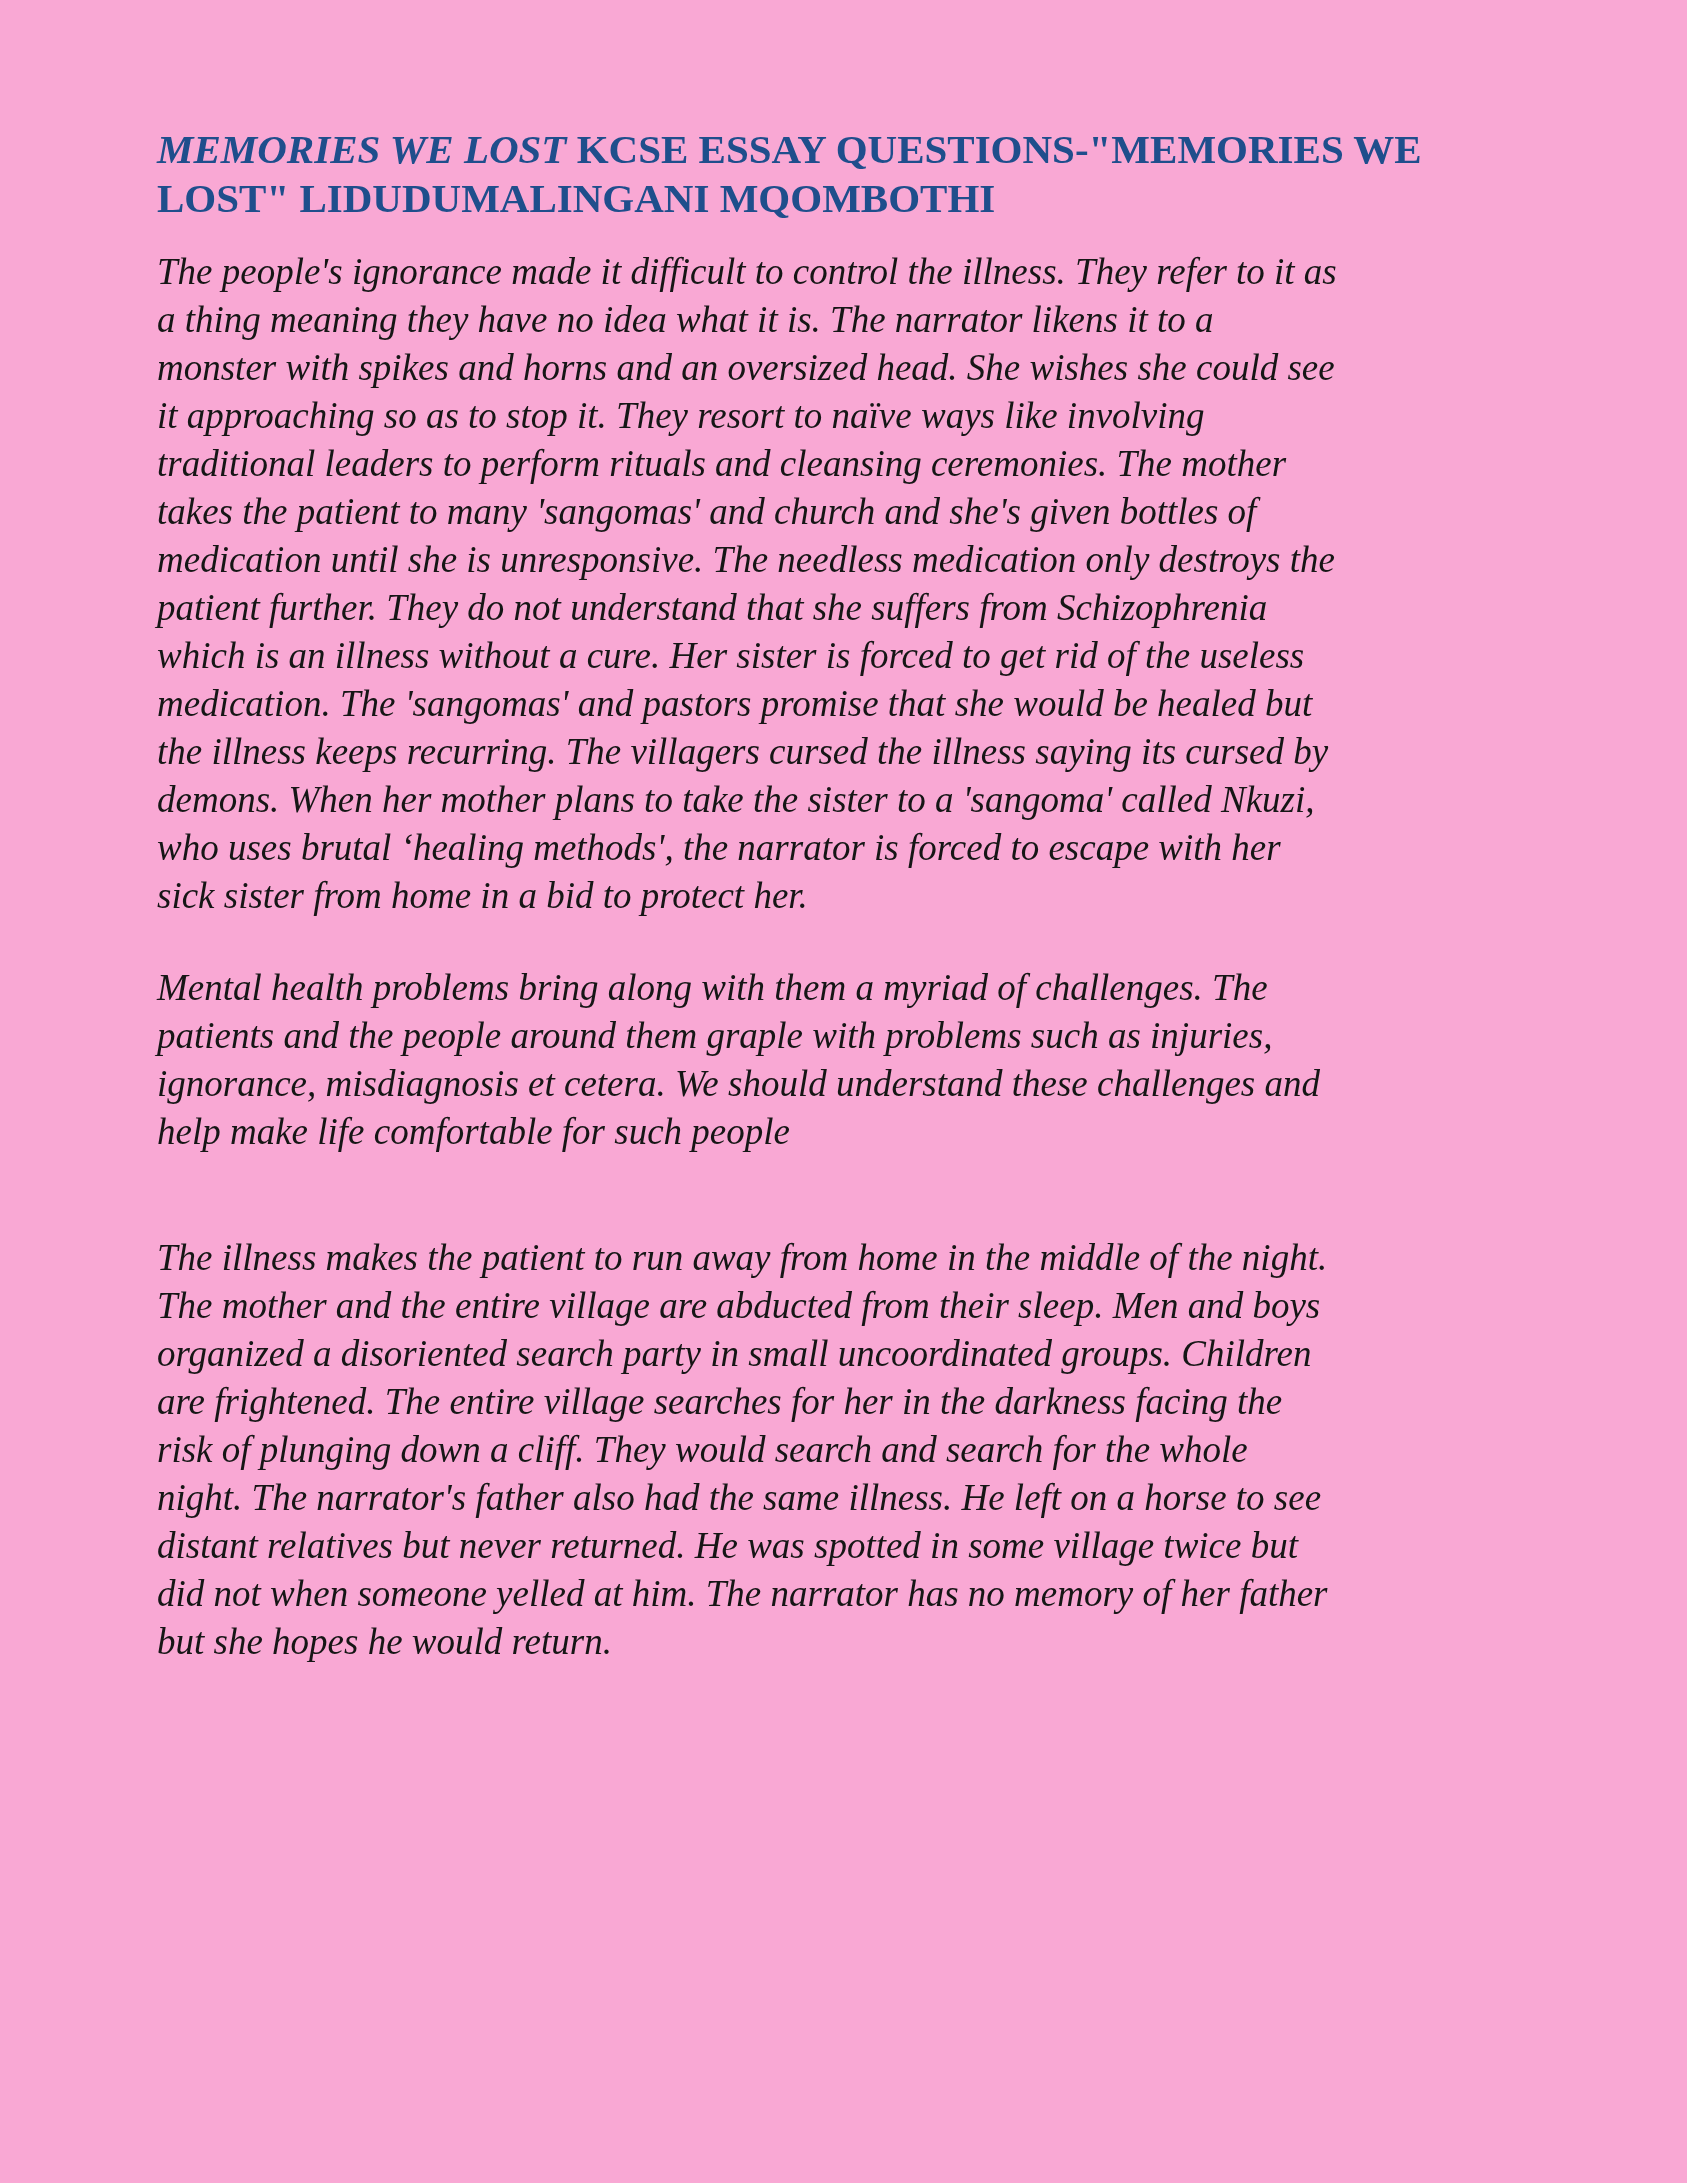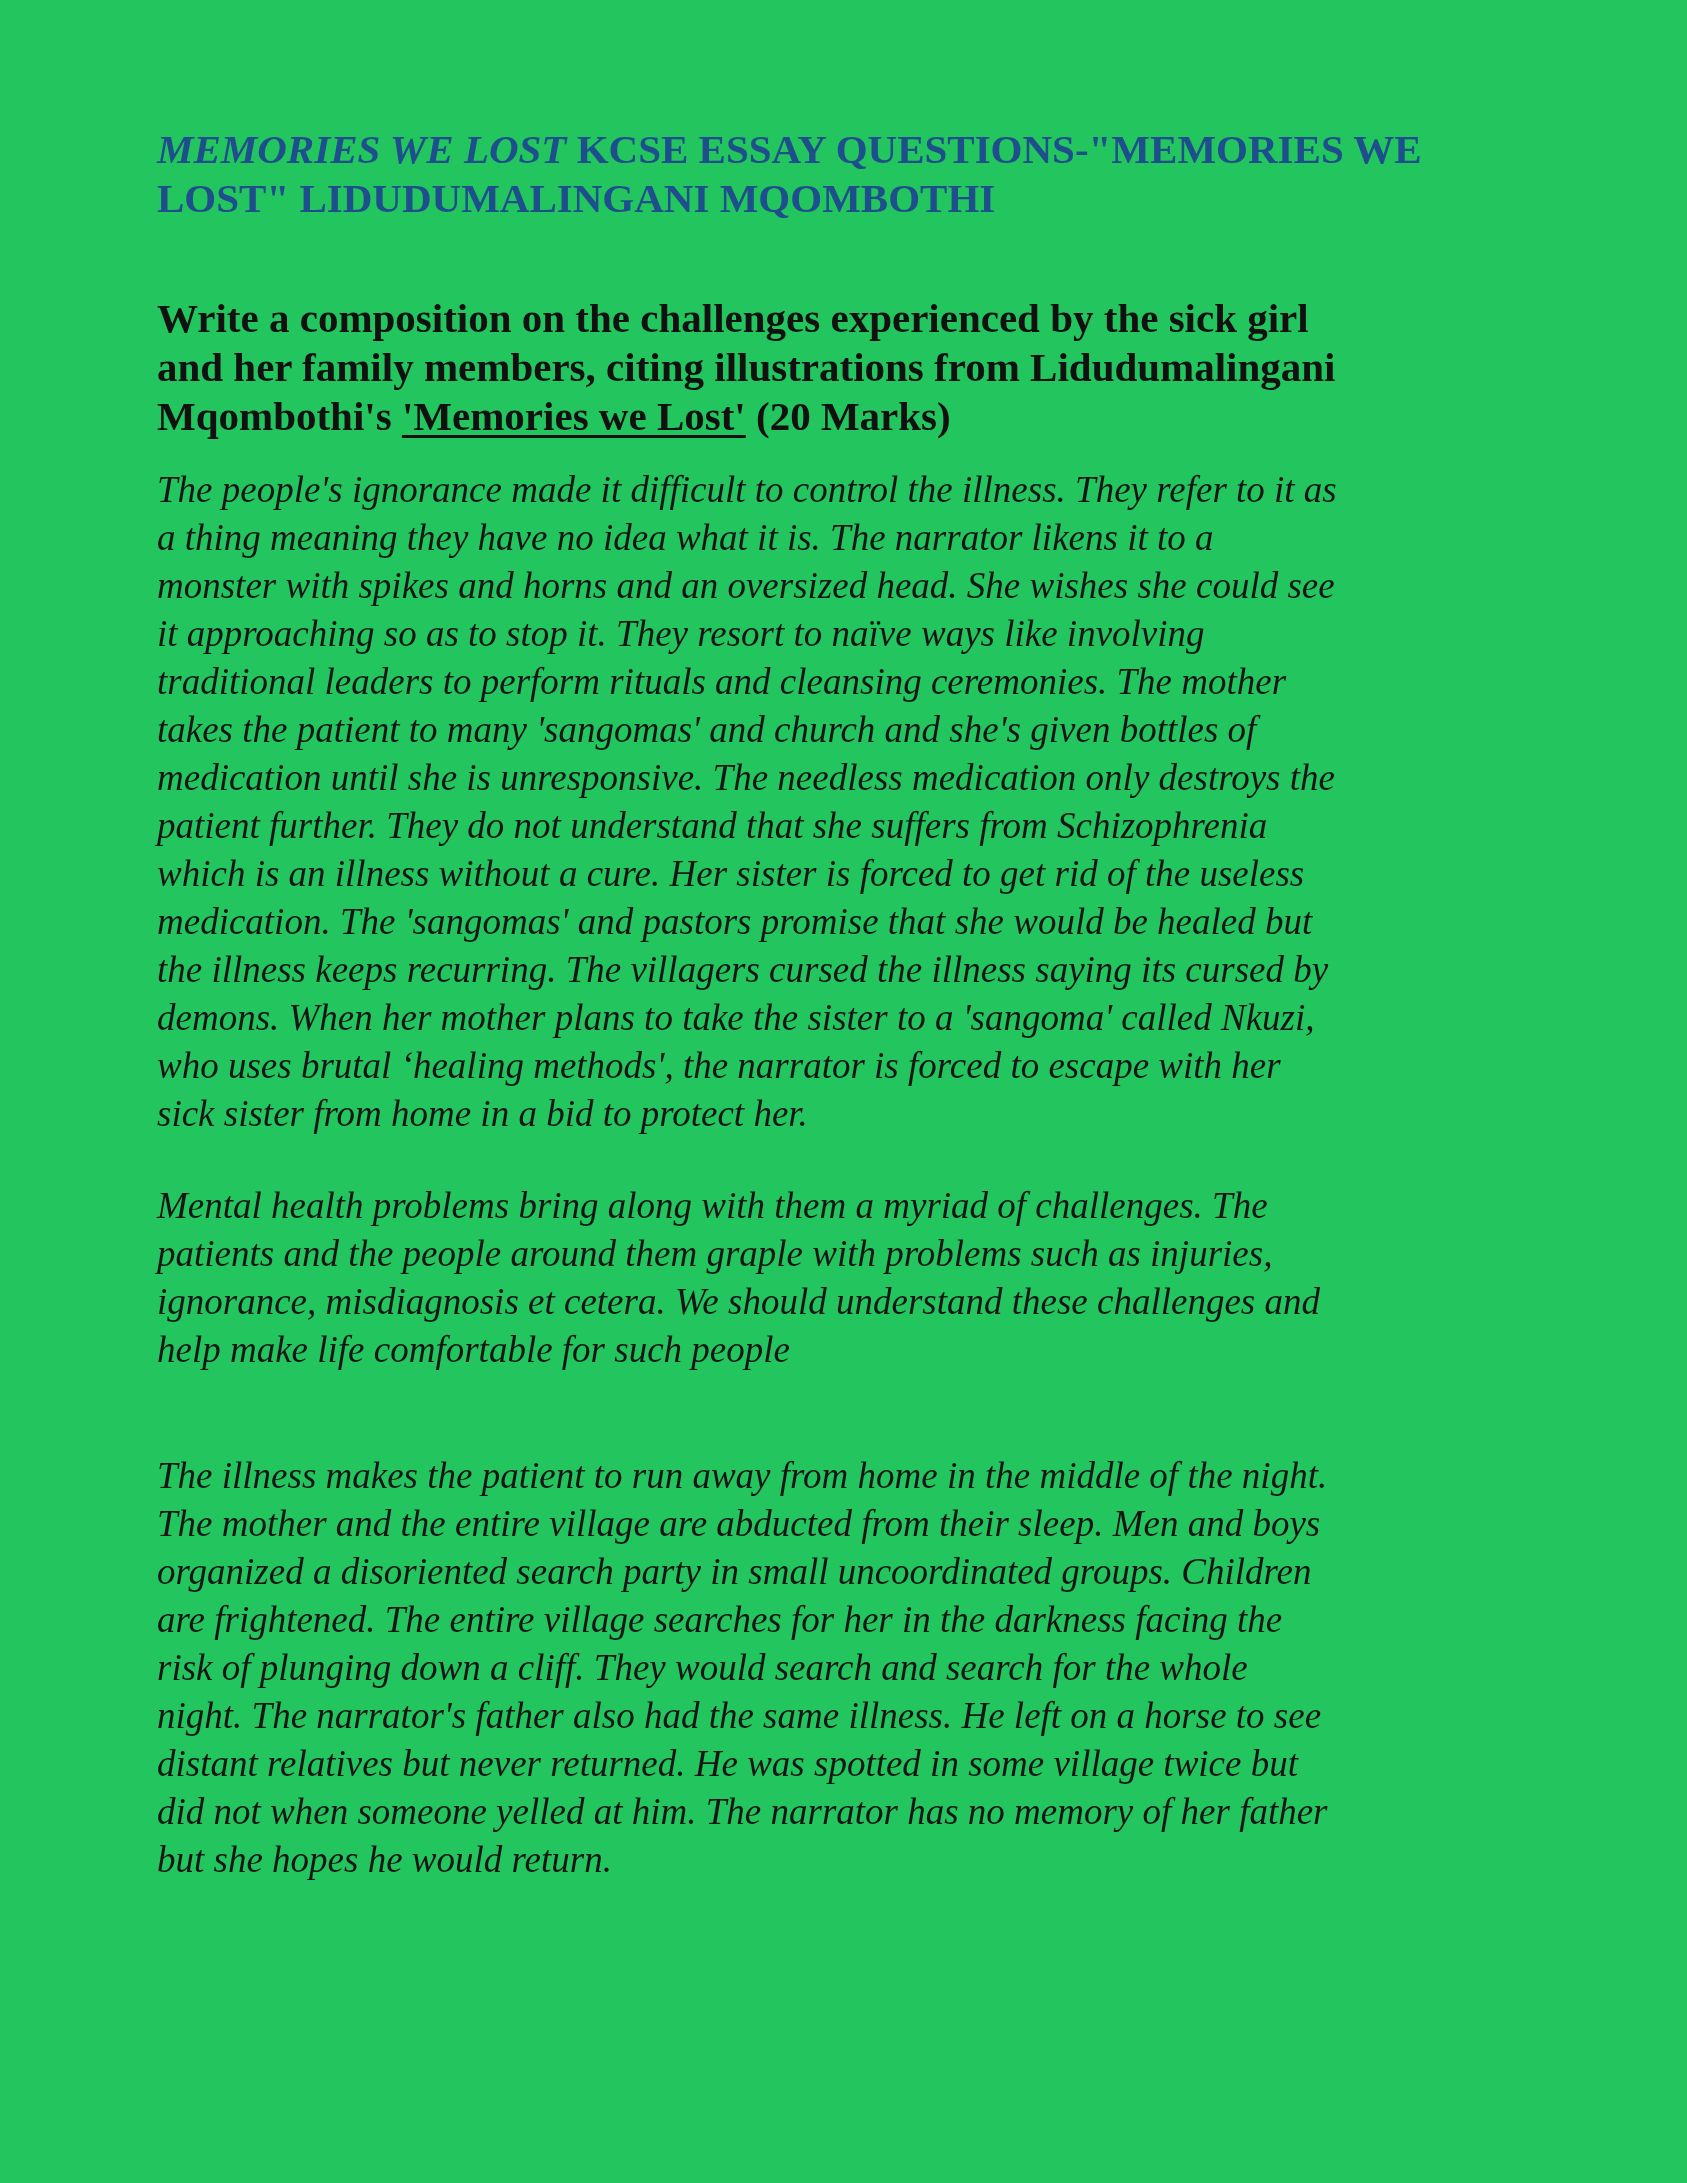--- a/index.html
+++ b/index.html
@@ -12,21 +12,21 @@
     height: 2183px;
     overflow: hidden;
     font-family: "Liberation Serif", serif;
     color: #141414;
   }
   .page {
     box-sizing: border-box;
     width: 1687px;
     height: 2183px;
     padding: 125px 99px 0 157px;
-    background: #22c55e;
+    background: #f9a8d4;
   }
   .doc-title {
     font-size: 41px;
     line-height: 49px;
     font-weight: bold;
     color: #1f4e8c;
     white-space: pre-line;
     margin: 0;
   }
   .doc-title .title-italic {
@@ -59,23 +59,20 @@
   .para-4 { margin-top: 99px; }
 </style>
 </head>
 <body>
 
 <div class="page">
 
   <h1 class="doc-title"><span class="title-italic">MEMORIES WE LOST</span><span> KCSE ESSAY QUESTIONS-"MEMORIES WE
 LOST" LIDUDUMALINGANI MQOMBOTHI</span></h1>
 
-  <h2 class="question"><span>Write a composition on the challenges experienced by the sick girl
-and her family members, citing illustrations from Lidudumalingani
-Mqombothi's </span><span class="book-underline">'Memories we Lost'</span><span> (20 Marks)</span></h2>
 
   <p class="para para-2">The people's ignorance made it difficult to control the illness. They refer to it as
 a thing meaning they have no idea what it is. The narrator likens it to a
 monster with spikes and horns and an oversized head. She wishes she could see
 it approaching so as to stop it. They resort to naïve ways like involving
 traditional leaders to perform rituals and cleansing ceremonies. The mother
 takes the patient to many 'sangomas' and church and she's given bottles of
 medication until she is unresponsive. The needless medication only destroys the
 patient further. They do not understand that she suffers from Schizophrenia
 which is an illness without a cure. Her sister is forced to get rid of the useless

